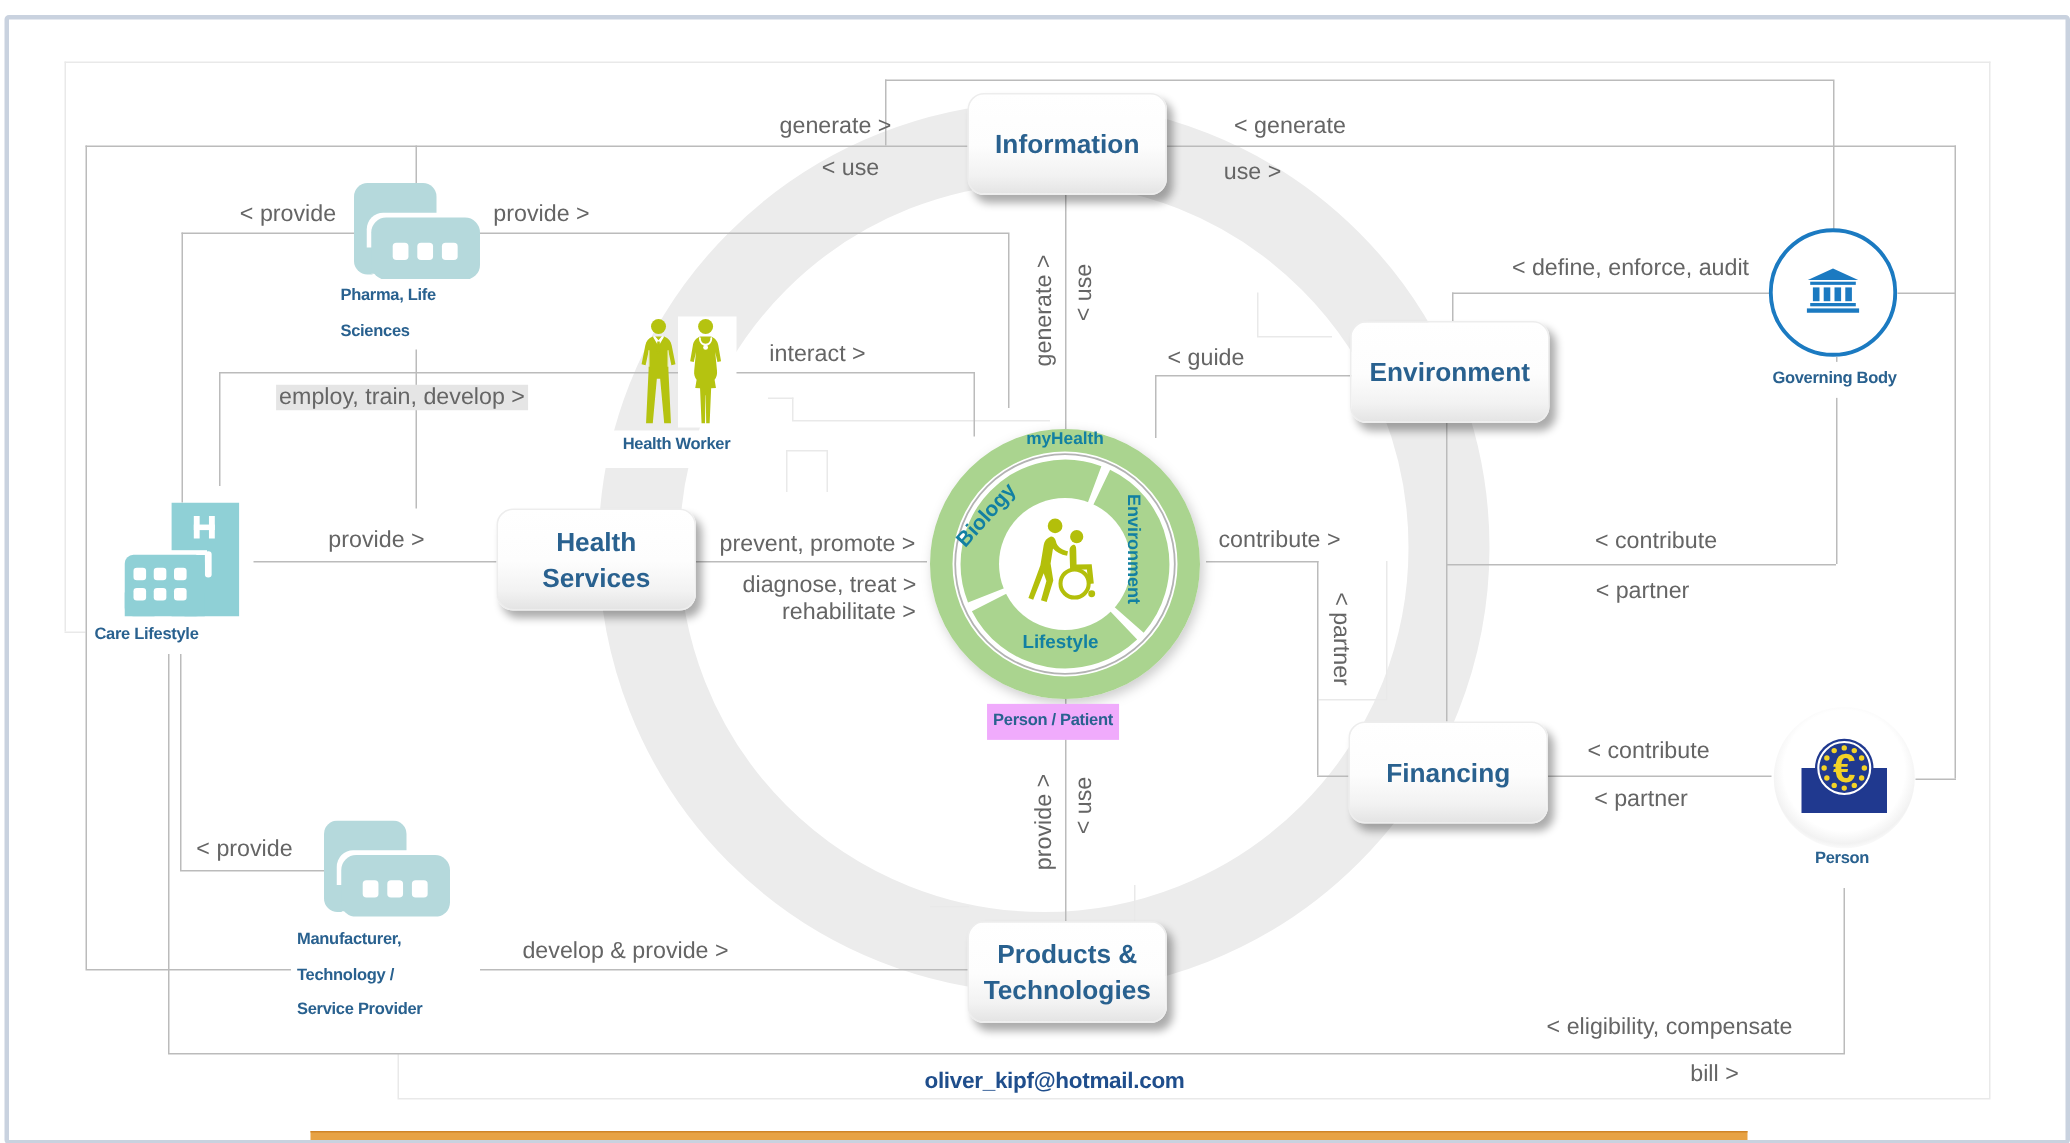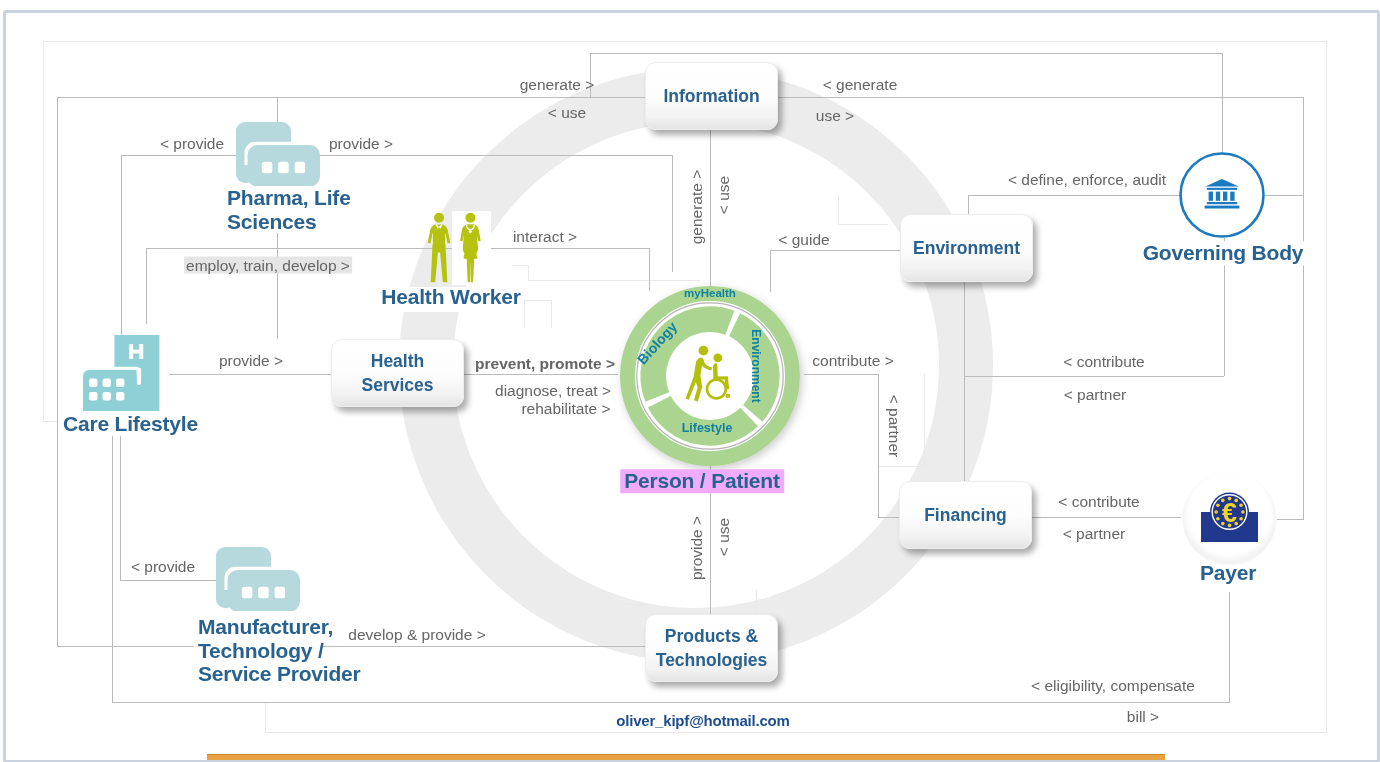--- a/index.html
+++ b/index.html
@@ -10,21 +10,21 @@
 .fn{position:absolute;background:#e9e9e9;}
 .lbl{position:absolute;color:#656565;font-size:15.5px;white-space:nowrap;
   transform:translate(-50%,-50%);line-height:17px;}
 .vlbl{position:absolute;color:#656565;font-size:15.5px;white-space:nowrap;line-height:17px;}
 .node{position:absolute;width:133px;height:68px;border-radius:11px;
   background:linear-gradient(180deg,#ffffff 0%,#fdfdfd 52%,#f2f2f2 82%,#e4e4e4 100%);
   box-shadow:4px 5px 6px rgba(0,0,0,.33);
   border:1px solid #ededed;box-sizing:border-box;
   display:flex;align-items:center;justify-content:center;text-align:center;
   color:#29618f;font-weight:bold;font-size:17.5px;line-height:24.5px;}
-.entlbl{position:absolute;color:#29618f;font-weight:bold;font-size:21px;line-height:23.5px;white-space:nowrap;letter-spacing:-0.2px;}
+.entlbl{position:absolute;color:#29618f;font-weight:bold;font-size:11px;line-height:23.5px;white-space:nowrap;letter-spacing:-0.2px;}
 </style>
 </head>
 <body>
 
 <div class="abs" style="left:3px;top:10px;width:1371px;height:747px;border:3px solid #c9d2df;border-radius:3px;"></div>
 
 <div class="abs" style="left:207px;top:754px;width:958px;height:6px;background:#e7a244;border-top:1px solid #cf8428;box-sizing:border-box;"></div>
 
 <div class="abs" style="left:399px;top:68px;width:594px;height:594px;border-radius:50%;border:54px solid #ececec;box-sizing:border-box;"></div>
 
@@ -225,21 +225,21 @@
 
 <div class="lbl" style="left:557px;top:84px;">generate &gt;</div>
 <div class="lbl" style="left:567px;top:112px;">&lt; use</div>
 <div class="lbl" style="left:844px;top:84px;margin-left:16px;">&lt; generate</div>
 <div class="lbl" style="left:835px;top:115px;">use &gt;</div>
 <div class="lbl" style="left:192px;top:143px;">&lt; provide</div>
 <div class="lbl" style="left:361px;top:143px;">provide &gt;</div>
 <div class="lbl" style="left:545px;top:236px;">interact &gt;</div>
 <div class="lbl" style="left:268px;top:265px;background:#e5e5e5;padding:0 2px;">employ, train, develop &gt;</div>
 <div class="lbl" style="left:251px;top:360px;">provide &gt;</div>
-<div class="lbl" style="left:545px;top:363px;font-weight:bold;">prevent, promote &gt;</div>
+<div class="lbl" style="left:545px;top:363px;">prevent, promote &gt;</div>
 <div class="lbl" style="left:553px;top:390px;">diagnose, treat &gt;</div>
 <div class="lbl" style="left:566px;top:408px;">rehabilitate &gt;</div>
 <div class="lbl" style="left:1087px;top:179px;">&lt; define, enforce, audit</div>
 <div class="lbl" style="left:804px;top:239px;">&lt; guide</div>
 <div class="lbl" style="left:853px;top:360px;">contribute &gt;</div>
 <div class="lbl" style="left:1104px;top:361px;">&lt; contribute</div>
 <div class="lbl" style="left:1095px;top:394px;">&lt; partner</div>
 <div class="lbl" style="left:1099px;top:501px;">&lt; contribute</div>
 <div class="lbl" style="left:1094px;top:533px;">&lt; partner</div>
 <div class="lbl" style="left:417px;top:634px;">develop &amp; provide &gt;</div>
@@ -251,20 +251,20 @@
 <div class="vlbl" style="left:723px;top:195px;transform:translate(-50%,-50%) rotate(-90deg);">&lt; use</div>
 <div class="vlbl" style="left:696px;top:548px;transform:translate(-50%,-50%) rotate(-90deg);">provide &gt;</div>
 <div class="vlbl" style="left:723px;top:537px;transform:translate(-50%,-50%) rotate(-90deg);">&lt; use</div>
 <div class="vlbl" style="left:894px;top:426px;transform:translate(-50%,-50%) rotate(90deg);">&lt; partner</div>
 
 <div class="entlbl" style="left:227px;top:186px;background:#fff;padding-right:4px;">Pharma, Life<br>Sciences</div>
 <div class="entlbl" style="left:451px;top:297px;transform:translate(-50%,-50%);">Health Worker</div>
 <div class="entlbl" style="left:63px;top:424px;transform:translateY(-50%);">Care Lifestyle</div>
 <div class="entlbl" style="left:198px;top:615px;">Manufacturer,<br>Technology /<br>Service Provider</div>
 <div class="entlbl" style="left:1223px;top:253px;transform:translate(-50%,-50%);background:#fff;padding:0 3px;">Governing Body</div>
-<div class="entlbl" style="left:1228px;top:573px;transform:translate(-50%,-50%);">Payer</div>
+<div class="entlbl" style="left:1228px;top:573px;transform:translate(-50%,-50%);">Person</div>
 <div class="entlbl" style="left:702px;top:481px;transform:translate(-50%,-50%);background:#f0abfc;padding:0 4px;">Person / Patient</div>
 <div class="entlbl" style="left:703px;top:721px;transform:translate(-50%,-50%);font-size:15px;color:#1f4e8c;">oliver_kipf@hotmail.com</div>
 
 <div class="abs" style="left:710px;top:293px;transform:translate(-50%,-50%);color:#1280a2;font-weight:bold;font-size:11.5px;">myHealth</div>
 <div class="abs" style="left:657px;top:343px;transform:translate(-50%,-50%) rotate(-48deg);color:#1280a2;font-weight:bold;font-size:14px;">Biology</div>
 <div class="abs" style="left:756px;top:366px;transform:translate(-50%,-50%) rotate(90deg);color:#1280a2;font-weight:bold;font-size:12px;">Environment</div>
 <div class="abs" style="left:707px;top:428px;transform:translate(-50%,-50%);color:#1280a2;font-weight:bold;font-size:12.5px;">Lifestyle</div>
 
 </body></html>

